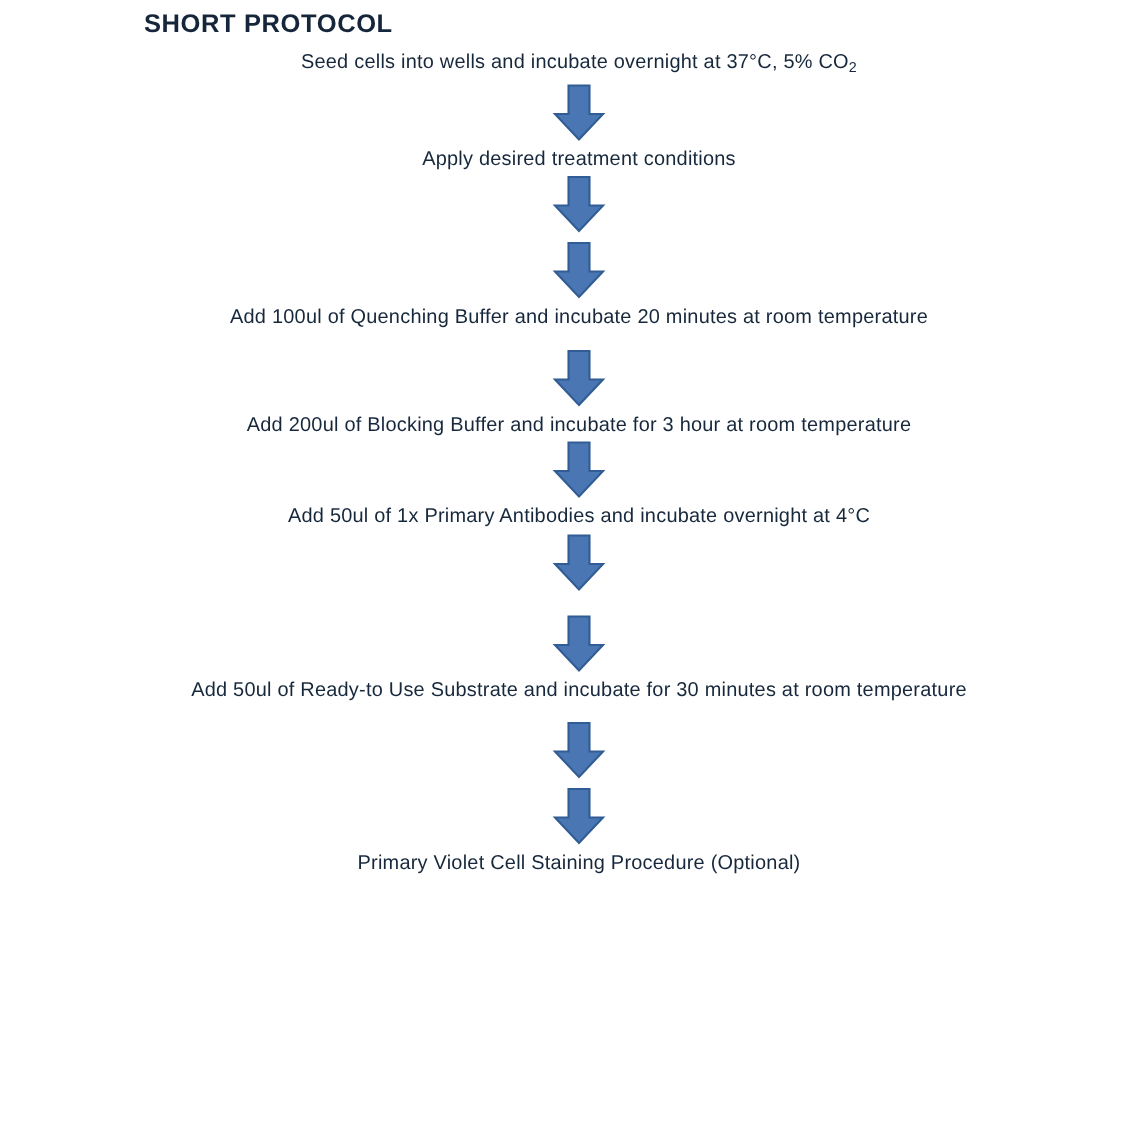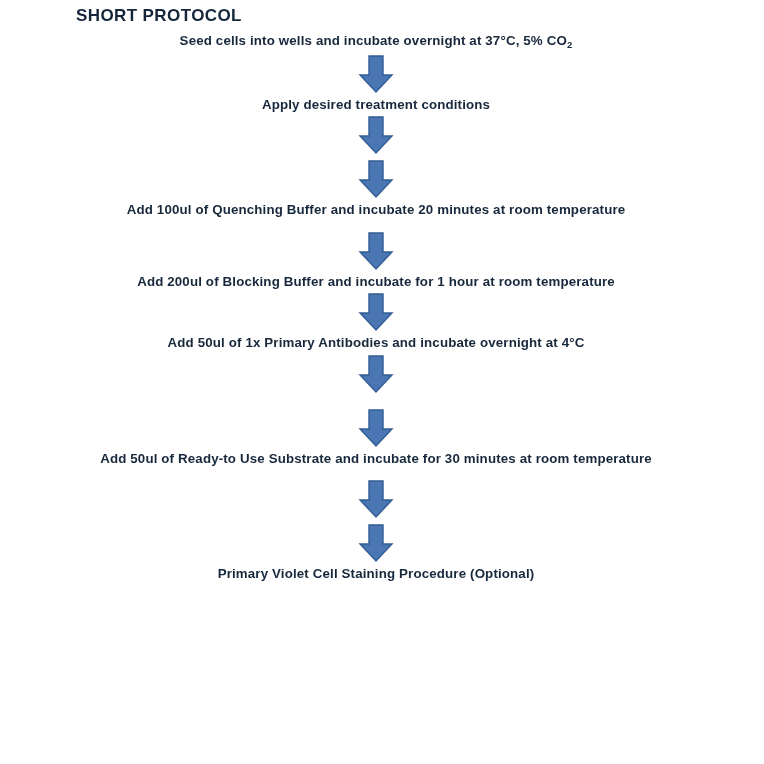--- a/index.html
+++ b/index.html
@@ -12,39 +12,39 @@
     background: #ffffff;
     font-family: "Liberation Sans", sans-serif;
     color: #1a2a3a;
     overflow: hidden;
   }
   .page {
     position: relative;
     width: 764px;
     height: 764px;
     box-sizing: border-box;
-    padding: 4px 24px 0 12px;
+    padding: 4px 24px 0 32px;
   }
   .title {
     font-size: 17px;
     font-weight: bold;
     letter-spacing: 0.4px;
     color: #16263a;
     margin: 2px 0 6px 64px;
   }
   .flow {
     display: flex;
     flex-direction: column;
     align-items: center;
   }
   .step {
     width: 660px;
     text-align: center;
     font-size: 13.3px;
-    font-weight: bold;
+    font-weight: normal;
     line-height: 1.32;
     color: #17283c;
     letter-spacing: 0.15px;
   }
   .arrow-wrap {
     display: flex;
     justify-content: center;
     align-items: center;
   }
   .arrow-wrap svg {
@@ -96,21 +96,21 @@
       <span>Add 100ul of Quenching Buffer and incubate 20 minutes at room temperature</span>
     </div>
 
     <div class="arrow-wrap gap-top">
       <svg width="44" height="44" viewBox="0 0 44 44" aria-hidden="true">
         <polygon points="15,4 29,4 29,23 38,23 22,40 6,23 15,23" fill="#4a77b4" stroke="#315d94" stroke-width="1.4"></polygon>
       </svg>
     </div>
 
     <div class="step">
-      <span>Add 200ul of Blocking Buffer and incubate for 1 hour at room temperature</span>
+      <span>Add 200ul of Blocking Buffer and incubate for 3 hour at room temperature</span>
     </div>
 
     <div class="arrow-wrap">
       <svg width="44" height="44" viewBox="0 0 44 44" aria-hidden="true">
         <polygon points="15,4 29,4 29,23 38,23 22,40 6,23 15,23" fill="#4a77b4" stroke="#315d94" stroke-width="1.4"></polygon>
       </svg>
     </div>
 
     <div class="step">
       <span>Add 50ul of 1x Primary Antibodies and incubate overnight at 4°C</span>

